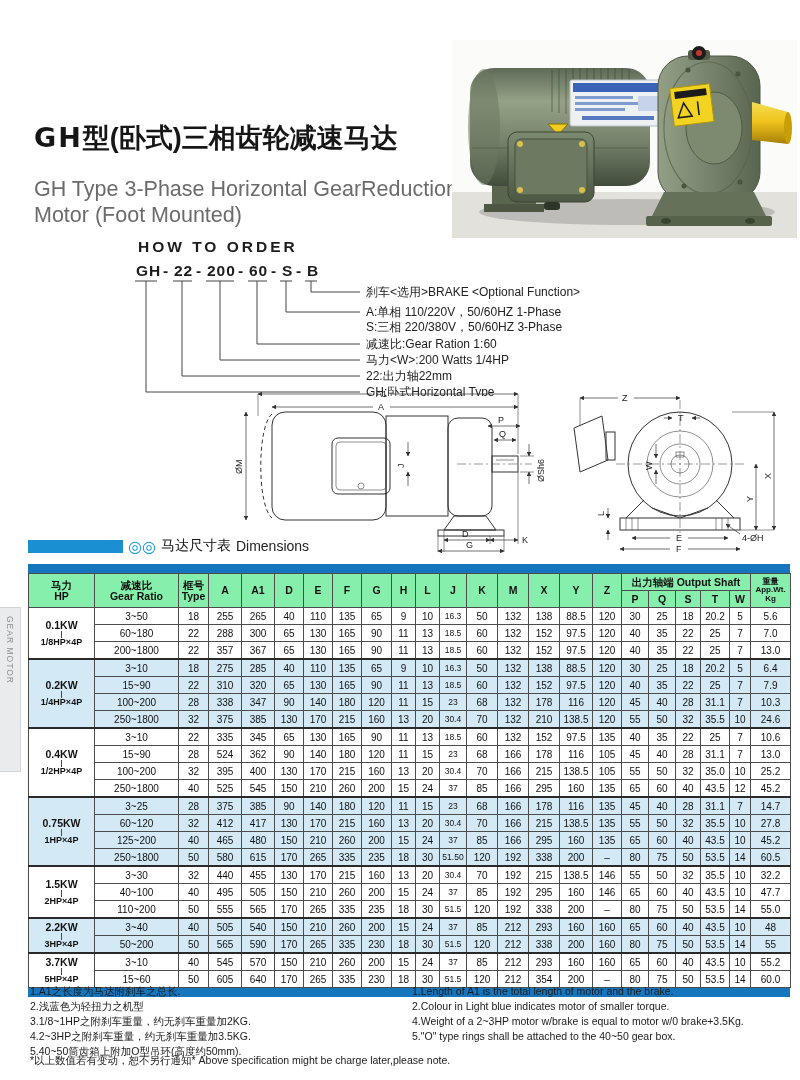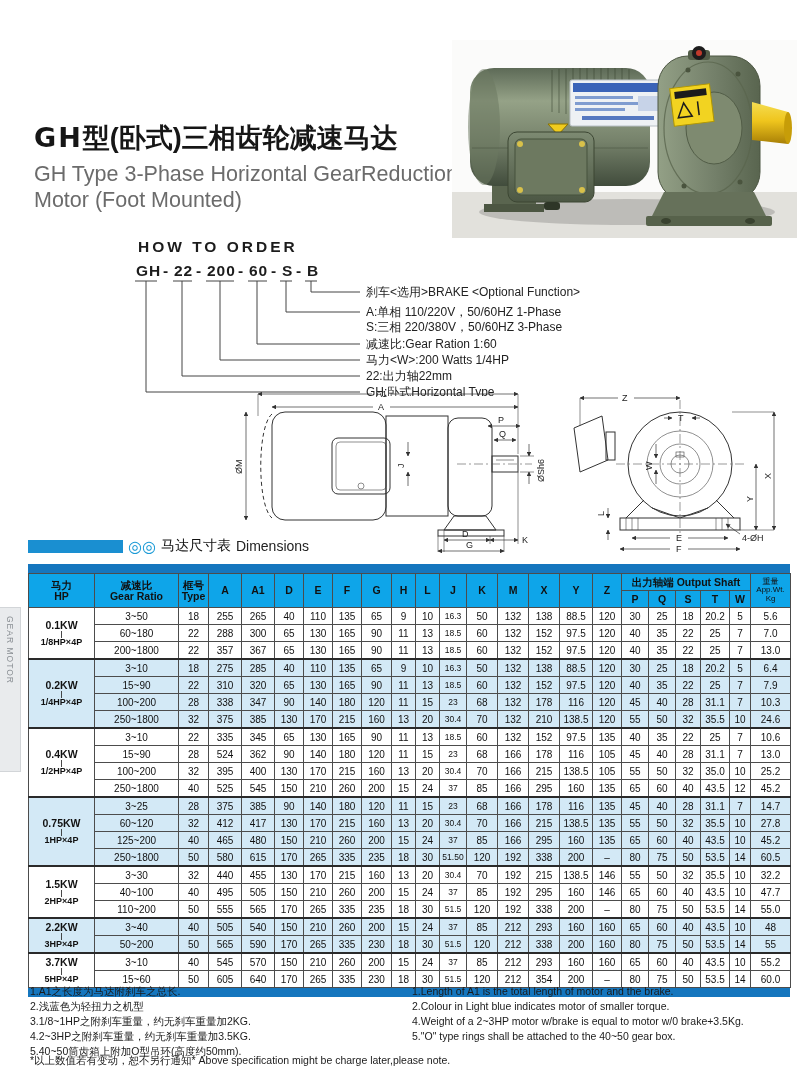--- a/index.html
+++ b/index.html
@@ -17,21 +17,21 @@
     display:flex;align-items:flex-start;justify-content:center;padding-top:8px;box-sizing:border-box;
   }
   #side-tab span{
     writing-mode:vertical-rl;font-size:8.5px;letter-spacing:1px;color:#8a8f94;
   }
 
   
   #title{left:34px;top:120px;width:430px;}
   .t-zh{font-size:27px;font-weight:bold;color:#161616;white-space:nowrap;}
   .t-zh .gh{letter-spacing:2px;font-family:"DejaVu Sans",sans-serif;font-weight:800;}
-  .t-en{font-size:21.5px;color:#6b6b6b;line-height:26px;margin-top:5px;}
+  .t-en{font-size:21.5px;color:#6b6b6b;line-height:26px;margin-top:20px;}
 
   
   #photo{left:452px;top:40px;width:345px;height:198px;}
 
   
   #order{left:130px;top:236px;width:640px;height:160px;}
   #order svg text{font-family:"Liberation Sans","DejaVu Sans",sans-serif;}
   .ho-head{font-size:15.5px;font-weight:bold;letter-spacing:3px;fill:#1c1c1c;}
   .ho-code{font-size:15.5px;font-weight:bold;letter-spacing:1px;fill:#1c1c1c;}
   .ho-line{font-size:12px;fill:#222;}
@@ -55,23 +55,23 @@
 
   
   #spec{left:28px;top:564px;width:762px;}
   .bluebar{height:9px;background:#1576be;}
   table{border-collapse:collapse;table-layout:fixed;width:762px;}
   th,td{
     border:1px solid #4c4c4c;text-align:center;padding:0;
     font-size:10px;line-height:15px;height:16px;white-space:nowrap;overflow:hidden;
     background:#fff;
   }
-  thead th{font-size:10.5px;font-weight:bold;background:#0ea5e9;}
+  thead th{font-size:10.5px;font-weight:bold;background:#86efac;}
   thead .two{line-height:11px;}
-  thead .small{font-size:8px;line-height:8.5px;font-weight:normal;}
+  thead .small{font-size:8px;line-height:8.5px;font-weight:bold;}
   tr.blue td{background:#d3e9f6;}
   tr.gtop td{border-top:2px solid #2a2a2a;}
   td.hp{font-weight:bold;margin-left:35px;}
   td.hp .kw{font-size:10.5px;line-height:11px;}
   td.hp .bar-sep{font-size:7px;line-height:6px;color:#333;}
   td.hp .hpl{font-size:9px;line-height:10px;}
   td.ratio{font-size:10px;}
   td.jcol{font-size:8.5px;}
 
   

